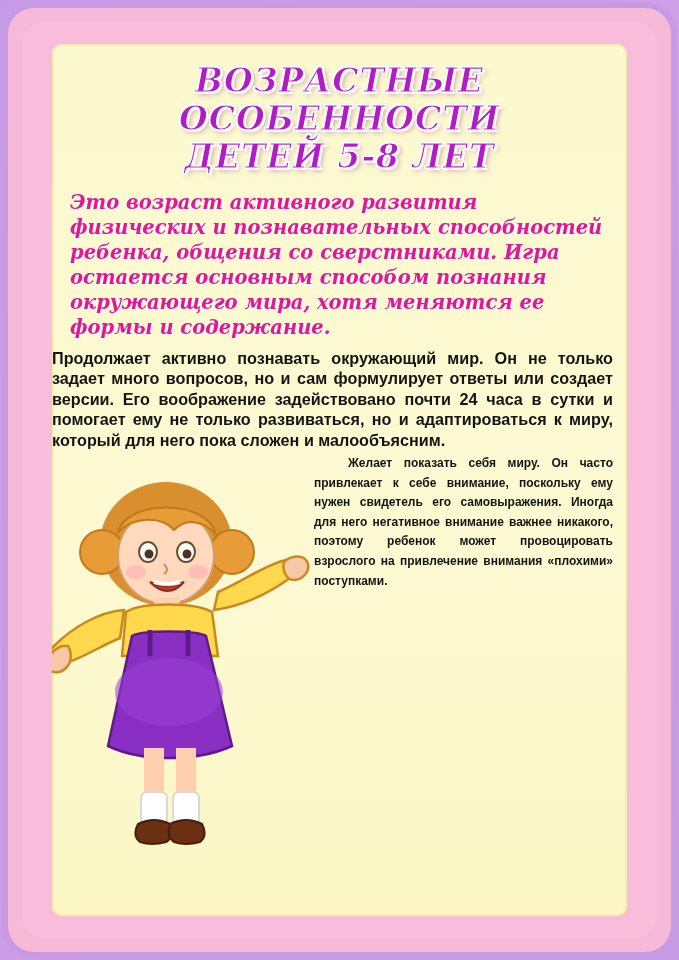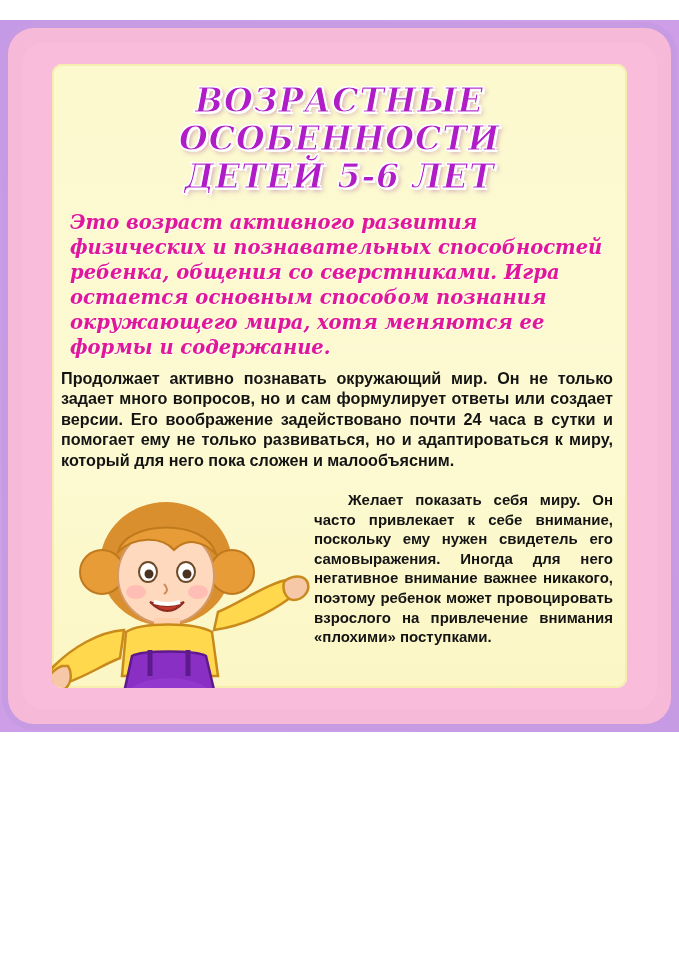--- a/index.html
+++ b/index.html
@@ -10,25 +10,24 @@
   body {
     width: 679px;
     height: 960px;
     overflow: hidden;
     font-family: "Liberation Sans", sans-serif;
   }
 
   .poster {
     position: relative;
     width: 679px;
-    height: 712px;
+    height: 960px;
     background: #c9a6e8;
     background: linear-gradient(135deg, #c49ae6 0%, #cf9fe8 40%, #c79ae4 100%);
     box-sizing: border-box;
-    margin-top: 20px;
   }
 
   
   .scallop-outer {
     position: absolute;
     left: 8px;
     top: 8px;
     right: 8px;
     bottom: 8px;
     background: #f7b9d8;
@@ -99,34 +98,34 @@
     color: #181818;
     padding: 2px 16px 2px 18px;
   }
 
   .para {
     font-size: 16.2px;
     line-height: 20.4px;
     font-weight: bold;
     color: #141414;
     text-align: justify;
-    padding: 2px 14px 4px 9px;
+    padding: 2px 14px 4px 0;
   }
 
   .body-wrap {
     position: relative;
   }
 
   
   .col-right {
     position: absolute;
     left: 262px;
     right: 14px;
-    top: 16px;
-    font-size: 15px;
+    top: 0;
+    font-size: 12px;
     line-height: 19.6px;
     font-weight: bold;
     color: #141414;
     text-align: justify;
     text-justify: inter-word;
   }
   .col-right p { margin: 0 0 4px 0; }
   .col-right p.first { text-indent: 34px; }
 
   
@@ -142,21 +141,21 @@
 <body>
 
 <div class="poster">
   <div class="scallop-outer"></div>
   <div class="pink-frame"></div>
 
   <div class="inner-card">
 
     <div class="title-block">
       <div class="title-line l1">ВОЗРАСТНЫЕ ОСОБЕННОСТИ</div>
-      <div class="title-line l2">ДЕТЕЙ 5-6 ЛЕТ</div>
+      <div class="title-line l2">ДЕТЕЙ 5-8 ЛЕТ</div>
     </div>
 
     <div class="intro">Это возраст активного развития физических и познавательных способностей ребенка, общения со сверстниками. Игра остается основным способом познания окружающего мира, хотя меняются ее формы и содержание.</div>
 
 
     <div class="para">Продолжает активно познавать окружающий мир. Он не только задает много вопросов, но и сам формулирует ответы или создает версии. Его воображение задействовано почти 24 часа в сутки и помогает ему не только развиваться, но и адаптироваться к миру, который для него пока сложен и малообъясним.</div>
 
     <div class="body-wrap">
 
       <svg class="girl" viewBox="0 0 286 430" aria-hidden="true">

